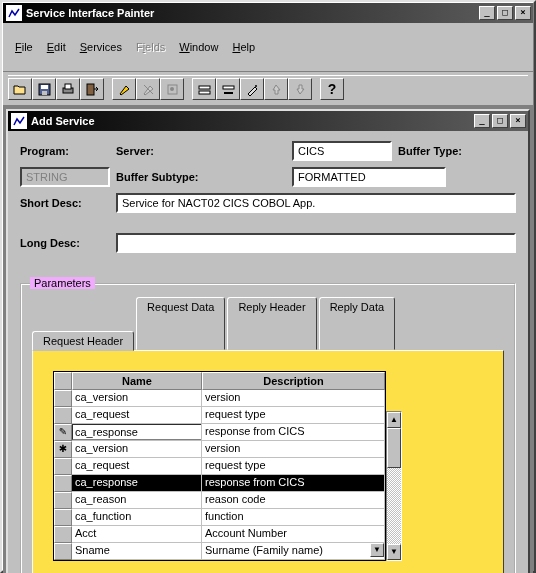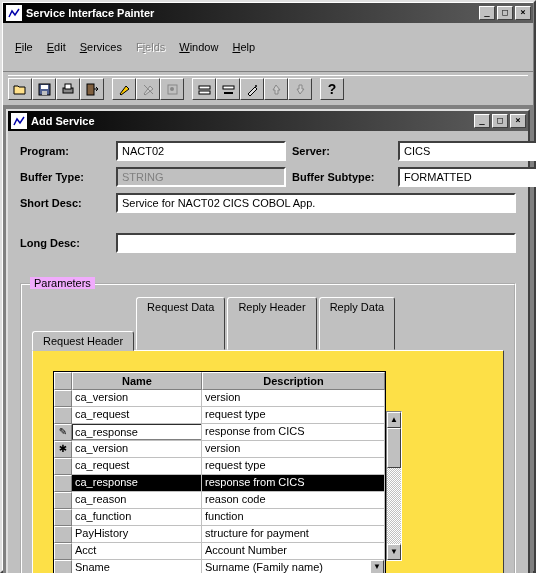--- a/index.html
+++ b/index.html
@@ -198,21 +198,20 @@
             </span>
         <span>Add Service</span>
         <span class="spacer"></span>
         <span class="title-btn">_</span>
         <span class="title-btn">□</span>
         <span class="title-btn close">×</span>
       </div>
       <div class="body">
         <div class="form-grid">
           <div class="label">Program:</div>
-          <input class="input" value="NACT02" style="">
           <div class="label">Server:</div>
           <input class="input" value="CICS" style="">
 
           <div class="label">Buffer Type:</div>
           <div class="input disabled">STRING</div>
           <div class="label">Buffer Subtype:</div>
           <div class="combo">
             <input class="input" value="FORMATTED" style="">
 
           </div>
@@ -280,25 +279,20 @@
                         <div class="gcell name">ca_reason</div>
                         <div class="gcell desc">reason code</div>
                       </div>
                       <div class="grow">
                         <div class="gcell rowh"></div>
                         <div class="gcell name">ca_function</div>
                         <div class="gcell desc">function</div>
                       </div>
                       <div class="grow">
                         <div class="gcell rowh"></div>
-                        <div class="gcell name">PayHistory</div>
-                        <div class="gcell desc">structure for payment</div>
-                      </div>
-                      <div class="grow">
-                        <div class="gcell rowh"></div>
                         <div class="gcell name">Acct</div>
                         <div class="gcell desc">Account Number</div>
                       </div>
                       <div class="grow">
                         <div class="gcell rowh"></div>
                         <div class="gcell name">Sname</div>
                         <div class="gcell desc">Surname (Family name)<span style="float:right;background:#c0c0c0;border:1px solid;border-color:#fff #404040 #404040 #fff;width:14px;text-align:center;font-size:8px;line-height:12px;margin:-1px -3px -1px 0">▼</span></div>
                       </div>
                     </div>
               </div>

